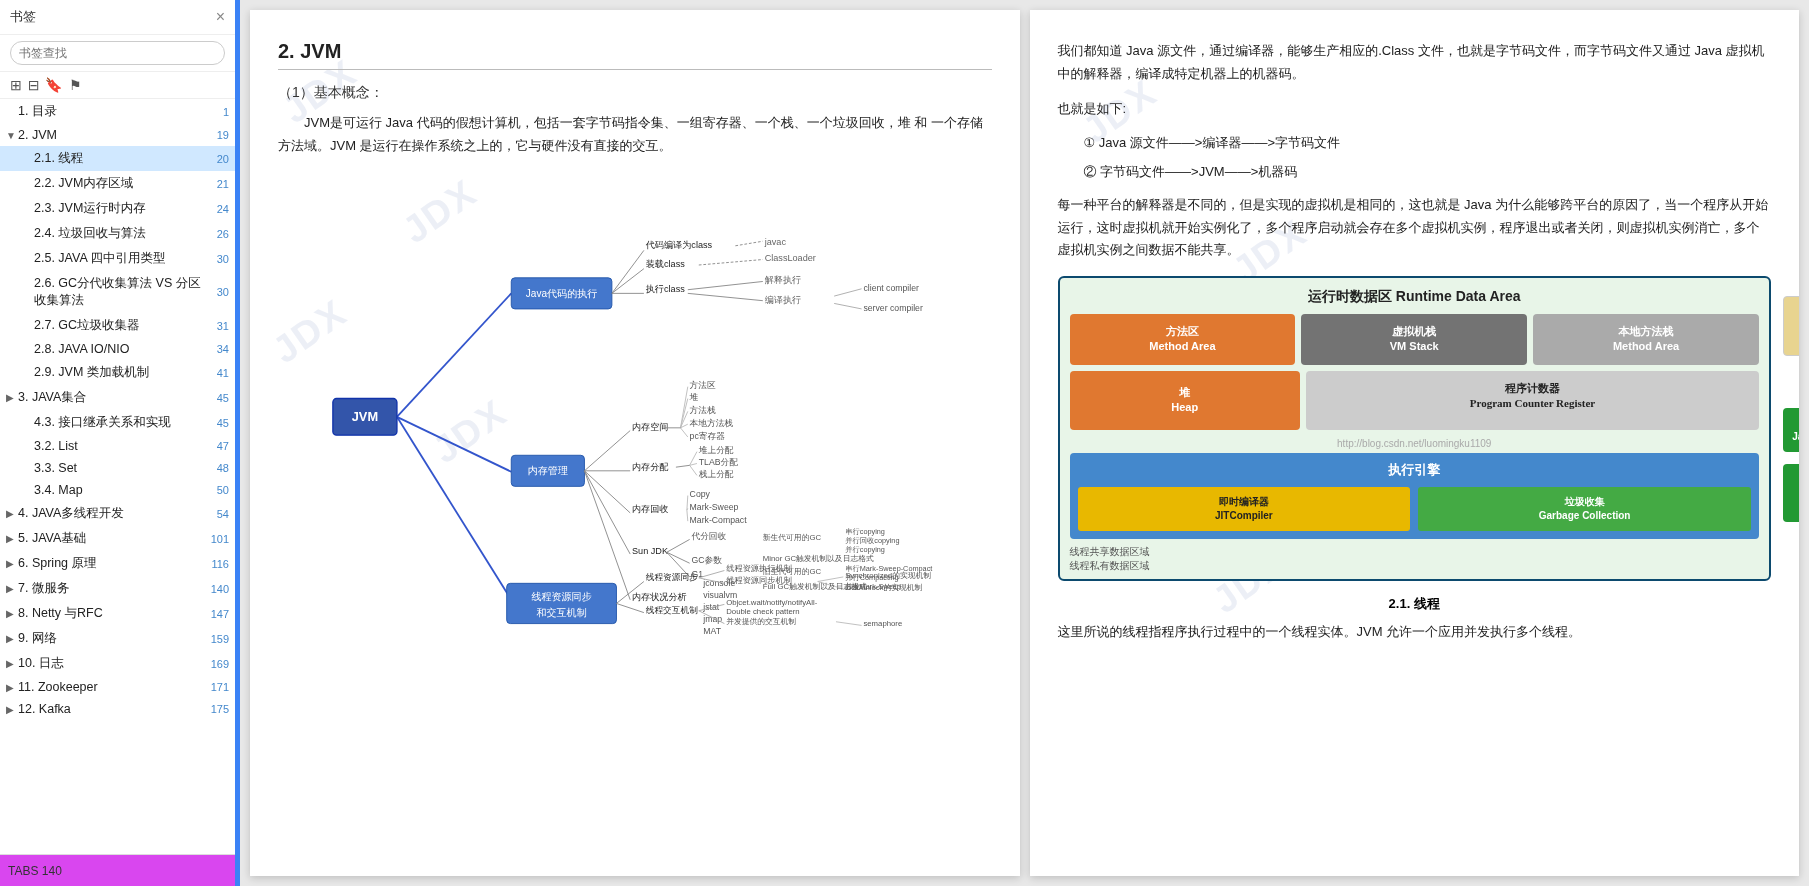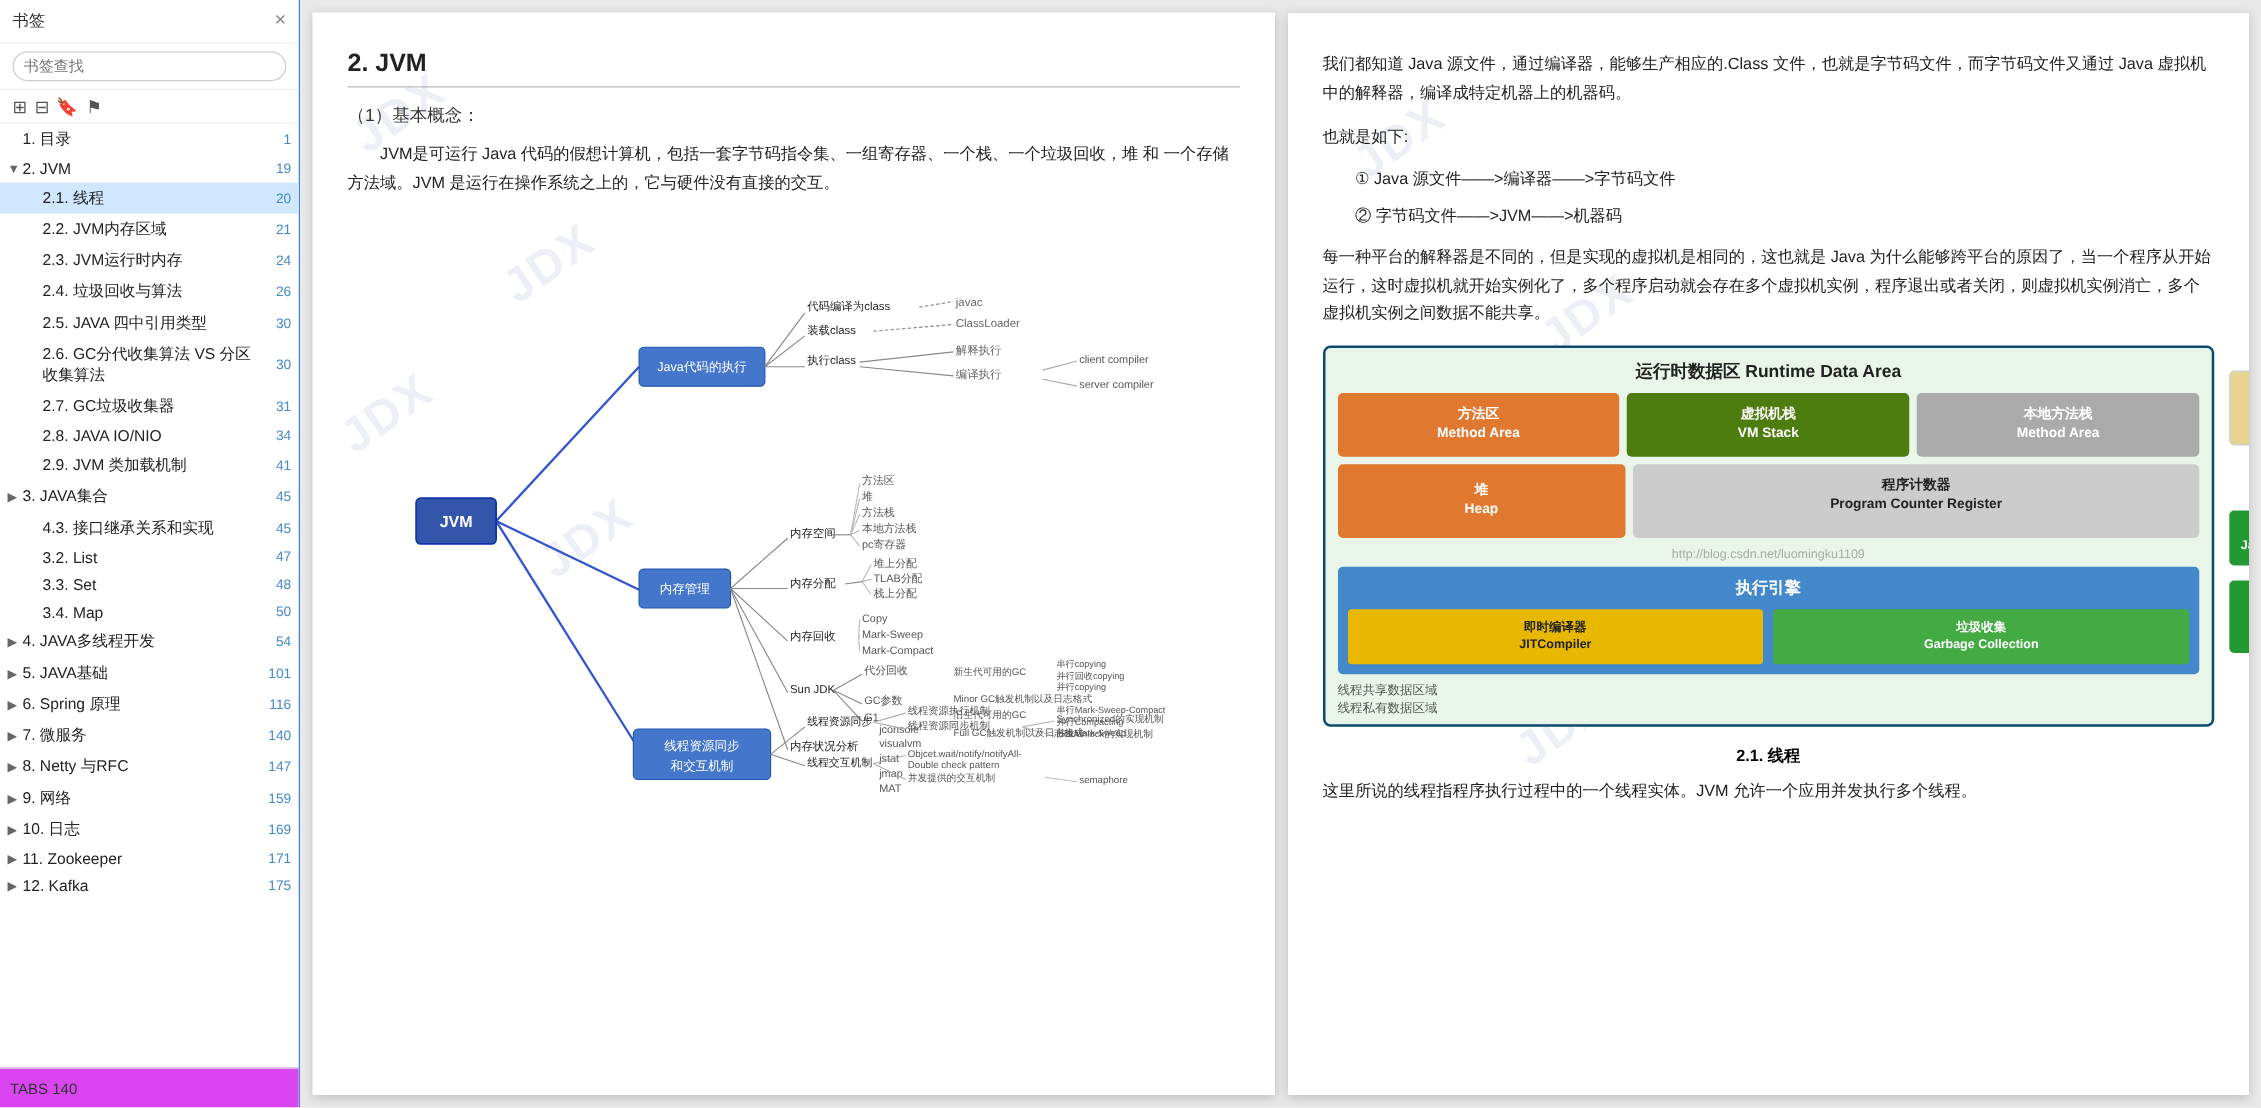--- a/index.html
+++ b/index.html
@@ -3,21 +3,21 @@
   <meta charset="utf-8">
   <style>
     * { box-sizing: border-box; margin: 0; padding: 0; }
     body { font-family: 'Microsoft YaHei', 'SimHei', Arial, sans-serif; display: flex; height: 886px; overflow: hidden; background: #f0f0f0; }
 
     
     #sidebar {
       width: 240px;
       min-width: 240px;
       background: #fff;
-      border-right: 1px solid #3b82f6;
+      border-right: 5px solid #3b82f6;
       display: flex;
       flex-direction: column;
       height: 100%;
       overflow: hidden;
     }
     #sidebar-header {
       display: flex;
       align-items: center;
       justify-content: space-between;
       padding: 8px 10px;
@@ -486,37 +486,37 @@
 
         <div style="margin:14px 0;position:relative;">
           <div style="border:2px solid #0c4a6e;border-radius:6px;background:#e8f5e8;padding:10px 10px 6px 10px;position:relative;">
             <div style="text-align:center;font-size:14px;font-weight:bold;color:#222;margin-bottom:8px;">运行时数据区 Runtime Data Area</div>
 
             <div style="display:flex;gap:6px;margin-bottom:6px;position:relative;">
               <div style="flex:1;background:#e07830;border-radius:4px;padding:10px 4px;text-align:center;color:#fff;font-size:11px;font-weight:bold;line-height:1.4;">
                 <div>方法区</div>
                 <div>Method Area</div>
               </div>
-              <div style="flex:1;background:#4d7c0f;border-radius:4px;padding:10px 4px;text-align:center;color:#fff;font-size:11px;font-weight:bold;line-height:1.4;">
+              <div style="flex:1;background:#737373;border-radius:4px;padding:10px 4px;text-align:center;color:#fff;font-size:11px;font-weight:bold;line-height:1.4;">
                 <div>虚拟机栈</div>
                 <div>VM Stack</div>
               </div>
               <div style="flex:1;background:#aaaaaa;border-radius:4px;padding:10px 4px;text-align:center;color:#fff;font-size:11px;font-weight:bold;line-height:1.4;">
                 <div>本地方法栈</div>
                 <div>Method Area</div>
               </div>
 
             </div>
 
             <div style="display:flex;gap:6px;margin-bottom:8px;">
               <div style="flex:1;background:#e07830;border-radius:4px;padding:14px 4px;text-align:center;color:#fff;font-size:11px;font-weight:bold;line-height:1.4;">
                 <div>堆</div>
                 <div>Heap</div>
               </div>
-              <div style="flex:2;background:#cccccc;border-radius:4px;padding:10px 4px;text-align:center;color:#222;font-size:11px;font-weight:bold;line-height:1.4;">
+              <div style="flex:2;background:#cccccc;border-radius:4px;padding:10px 4px;text-align:center;color:#222;font-size:11px;font-weight:bold;line-height:1.4;font-family:Liberation Serif, serif;">
                 <div>程序计数器</div>
                 <div>Program Counter Register</div>
               </div>
             </div>
 
             <div style="text-align:center;font-size:10px;color:#aaa;margin-bottom:4px;">http://blog.csdn.net/luomingku1109</div>
 
             <div style="background:#4488cc;border-radius:4px;padding:8px;">
               <div style="color:#ffffff;font-size:13px;font-weight:bold;text-align:center;margin-bottom:8px;">执行引擎</div>
               <div style="display:flex;gap:8px;">

